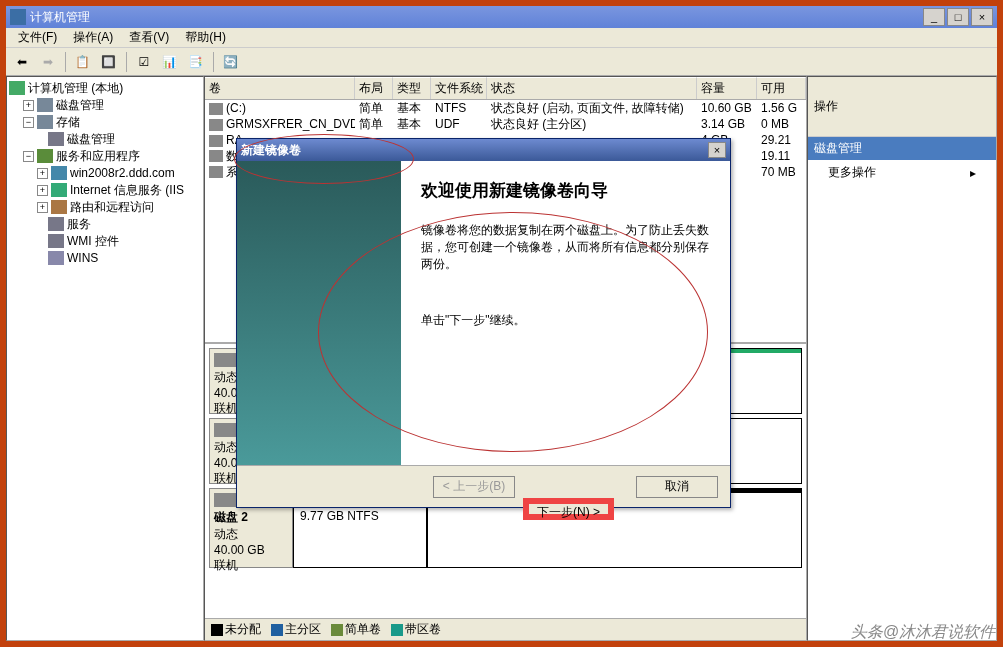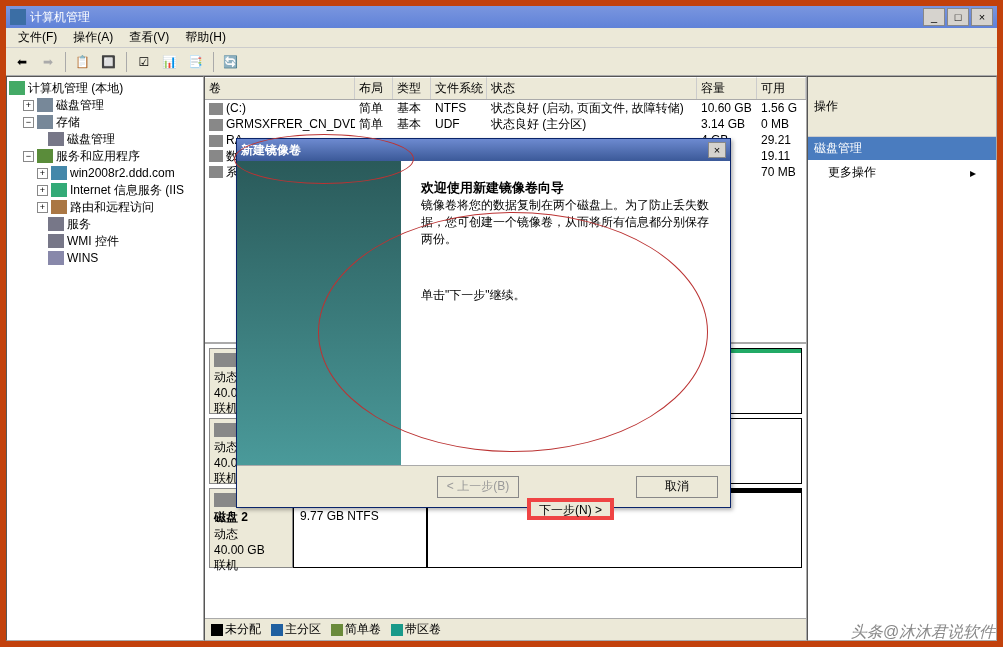--- a/index.html
+++ b/index.html
@@ -54,25 +54,25 @@
 .actions-item { padding: 4px 20px; display: flex; justify-content: space-between; align-items: center; }
 
 
 .wizard { position: absolute; left: 236px; top: 138px; width: 495px; height: 370px; background: #86efac; border: 1px solid #0a246a; box-shadow: 2px 2px 4px rgba(0,0,0,0.3); display: flex; flex-direction: column; z-index: 10; }
 .wizard .wiz-title { background: linear-gradient(#6d8ad0,#3b5998); color: #fff; height: 22px; display: flex; align-items: center; padding: 0 4px; }
 .wizard .wiz-title .t { flex: 1; font-weight: bold; }
 .wizard .wiz-title .x { width: 18px; height: 16px; background: #d6d3ce; border: 1px solid #888; text-align: center; line-height: 14px; color: #000; font-size: 11px; }
 .wizard .wiz-body { flex: 1; display: flex; background: #fff; }
 .wizard .wiz-banner { width: 164px; background: linear-gradient(#2a5a5a,#3a7a7a,#4a9a9a); }
 .wizard .wiz-text { flex: 1; padding: 18px 20px; }
-.wizard .wiz-text h2 { font-size: 13px; font-weight: bold; }
+.wizard .wiz-text h2 { font-size: 17px; font-weight: bold; margin-bottom: 20px; }
 .wizard .wiz-text p { margin-bottom: 14px; line-height: 1.4; }
 .wizard .wiz-buttons { height: 42px; background: #ece9d8; border-top: 1px solid #aaa; display: flex; justify-content: flex-end; align-items: center; padding: 0 12px; gap: 8px; }
 .wizard .wbtn { min-width: 82px; height: 22px; background: #ece9d8; border: 1px solid #888; padding: 0 8px; }
-.wizard .wbtn.def { border: 4px solid #ef4444; margin-top: 45px; }
+.wizard .wbtn.def { border: 6px solid #ef4444; margin-top: 45px; }
 .wizard .wbtn[disabled] { color: #999; }
 
 .redline { position: absolute; border: 1px solid #b33; border-radius: 50%; background: transparent; pointer-events: none; z-index: 20; }
 
 .watermark { position: absolute; bottom: 4px; right: 8px; font-size: 16px; color: #888; font-style: italic; z-index: 30; }
 </style>
 </head>
 <body>
 
 <div class="window">

